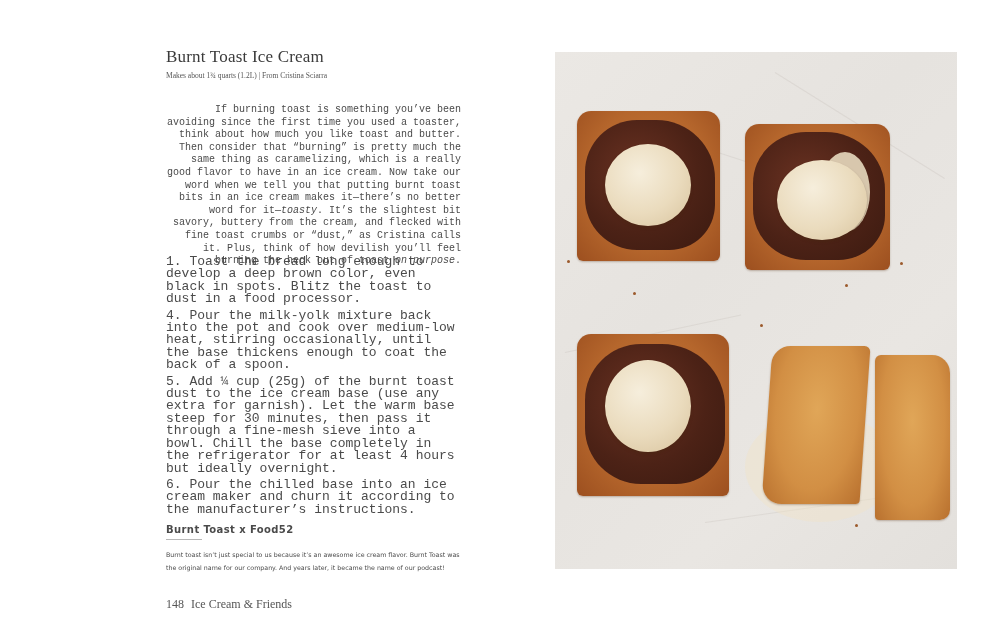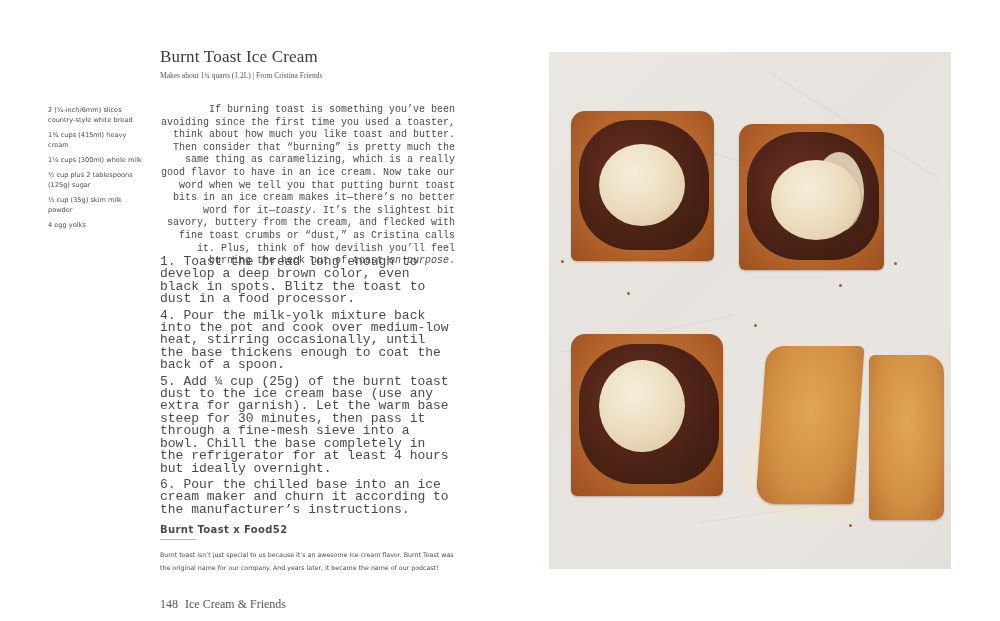--- a/index.html
+++ b/index.html
@@ -1,19 +1,19 @@
 <!DOCTYPE html>
 <html><head>
   <meta charset="utf-8">
   <style>
     * { box-sizing: border-box; margin: 0; padding: 0; }
     html, body { width: 1000px; height: 621px; background: #ffffff; overflow: hidden; }
     body { position: relative; font-family: "DejaVu Serif", serif; color: #4a4a4a; }
 
-    .page { position: absolute; left: 0; top: 0; width: 826px; height: 621px; background: #fff; }
+    .page { position: absolute; left: 6px; top: 0; width: 826px; height: 621px; background: #fff; }
 
     .title {
       position: absolute; left: 160px; top: 47px;
       font-family: "Liberation Serif", serif; font-size: 17px; color: #3a3a3a;
       letter-spacing: 0.2px;
     }
     .yield {
       position: absolute; left: 160px; top: 71px;
       font-family: "Liberation Serif", serif; font-size: 7.5px; color: #555;
       white-space: nowrap;
@@ -89,30 +89,22 @@
       box-shadow: 0 1px 2px rgba(80,40,10,0.3);
     }
     .crumb { position: absolute; width: 3px; height: 3px; border-radius: 50%; background: #9c5a2c; }
   </style>
 </head>
 <body>
 
 <div class="page">
 
   <div class="title">Burnt Toast Ice Cream</div>
-  <div class="yield">Makes about 1¾ quarts (1.2L)  |  From Cristina Friends</div>
+  <div class="yield">Makes about 1¾ quarts (1.2L)  |  From Cristina Sciarra</div>
 
-  <div class="ingredients">
-    <div class="ingredient">2 (¼-inch/6mm) slices country-style white bread</div>
-    <div class="ingredient">1¾ cups (415ml) heavy cream</div>
-    <div class="ingredient">1¼ cups (300ml) whole milk</div>
-    <div class="ingredient">½ cup plus 2 tablespoons (125g) sugar</div>
-    <div class="ingredient">½ cup (35g) skim milk powder</div>
-    <div class="ingredient">4 egg yolks</div>
-  </div>
 
   <p class="intro"><span>If burning toast is something you’ve been avoiding since the first time you used a toaster, think about how much you like toast and butter. Then consider that “burning” is pretty much the same thing as caramelizing, which is a really good flavor to have in an ice cream. Now take our word when we tell you that putting burnt toast bits in an ice cream makes it—there’s no better word for it—</span><em>toasty</em><span>. It’s the slightest bit savory, buttery from the cream, and flecked with fine toast crumbs or “dust,” as Cristina calls it. Plus, think of how devilish you’ll feel burning the heck out of toast </span><em>on purpose</em><span>.</span></p>
 
   <div class="steps">
     <p class="step">1. Toast the bread long enough to develop a deep brown color, even black in spots. Blitz the toast to dust in a food processor.</p>
     <p class="step">4. Pour the milk-yolk mixture back into the pot and cook over medium-low heat, stirring occasionally, until the base thickens enough to coat the back of a spoon.</p>
     <p class="step">5. Add ¼ cup (25g) of the burnt toast dust to the ice cream base (use any extra for garnish). Let the warm base steep for 30 minutes, then pass it through a fine-mesh sieve into a bowl. Chill the base completely in the refrigerator for at least 4 hours but ideally overnight.</p>
     <p class="step">6. Pour the chilled base into an ice cream maker and churn it according to the manufacturer’s instructions.</p>
   </div>
 

